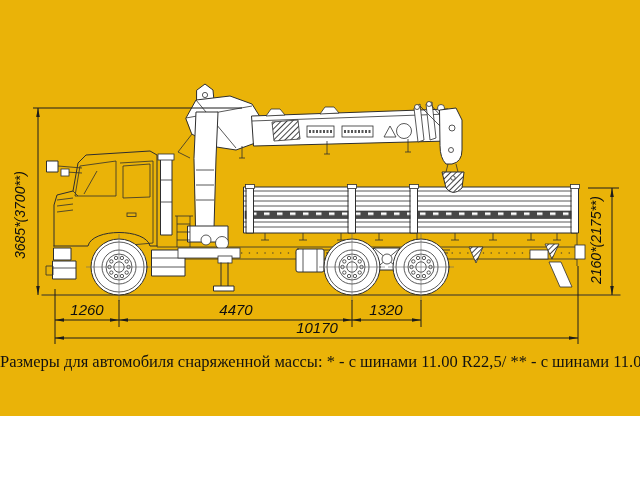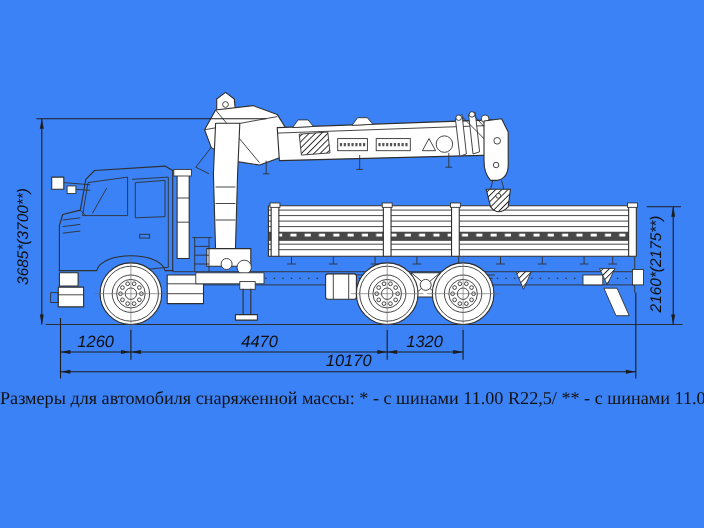--- a/index.html
+++ b/index.html
@@ -1,16 +1,16 @@
 <!DOCTYPE html>
 <html><head>
 <meta charset="utf-8">
 <style>
   html,body{margin:0;padding:0;background:#fff;}
-  #stage{position:relative;width:640px;height:480px;background:#3b82f6;overflow:hidden;
+  #stage{position:relative;width:640px;height:416px;background:#eab308;overflow:hidden;
          font-family:"Liberation Sans",sans-serif;}
   svg{position:absolute;left:0;top:0;}
   .ln{stroke:#2e2e2e;stroke-width:1;fill:none;stroke-linecap:square;stroke-linejoin:round;}
   .ln2{stroke:#2e2e2e;stroke-width:.8;fill:none;}
   .fillw{fill:#fff;}
   .thin{stroke:#6a6a6a;stroke-width:.6;fill:none;}
   .dim{stroke:#1c1c1c;stroke-width:1;fill:none;}
   .arr{fill:#1c1c1c;stroke:none;}
   .dimnum{font:italic 15px "Liberation Sans",sans-serif;fill:#0f0f0f;text-anchor:middle;}
   .dimnumv{font:italic 14px "Liberation Sans",sans-serif;fill:#0f0f0f;text-anchor:middle;}

